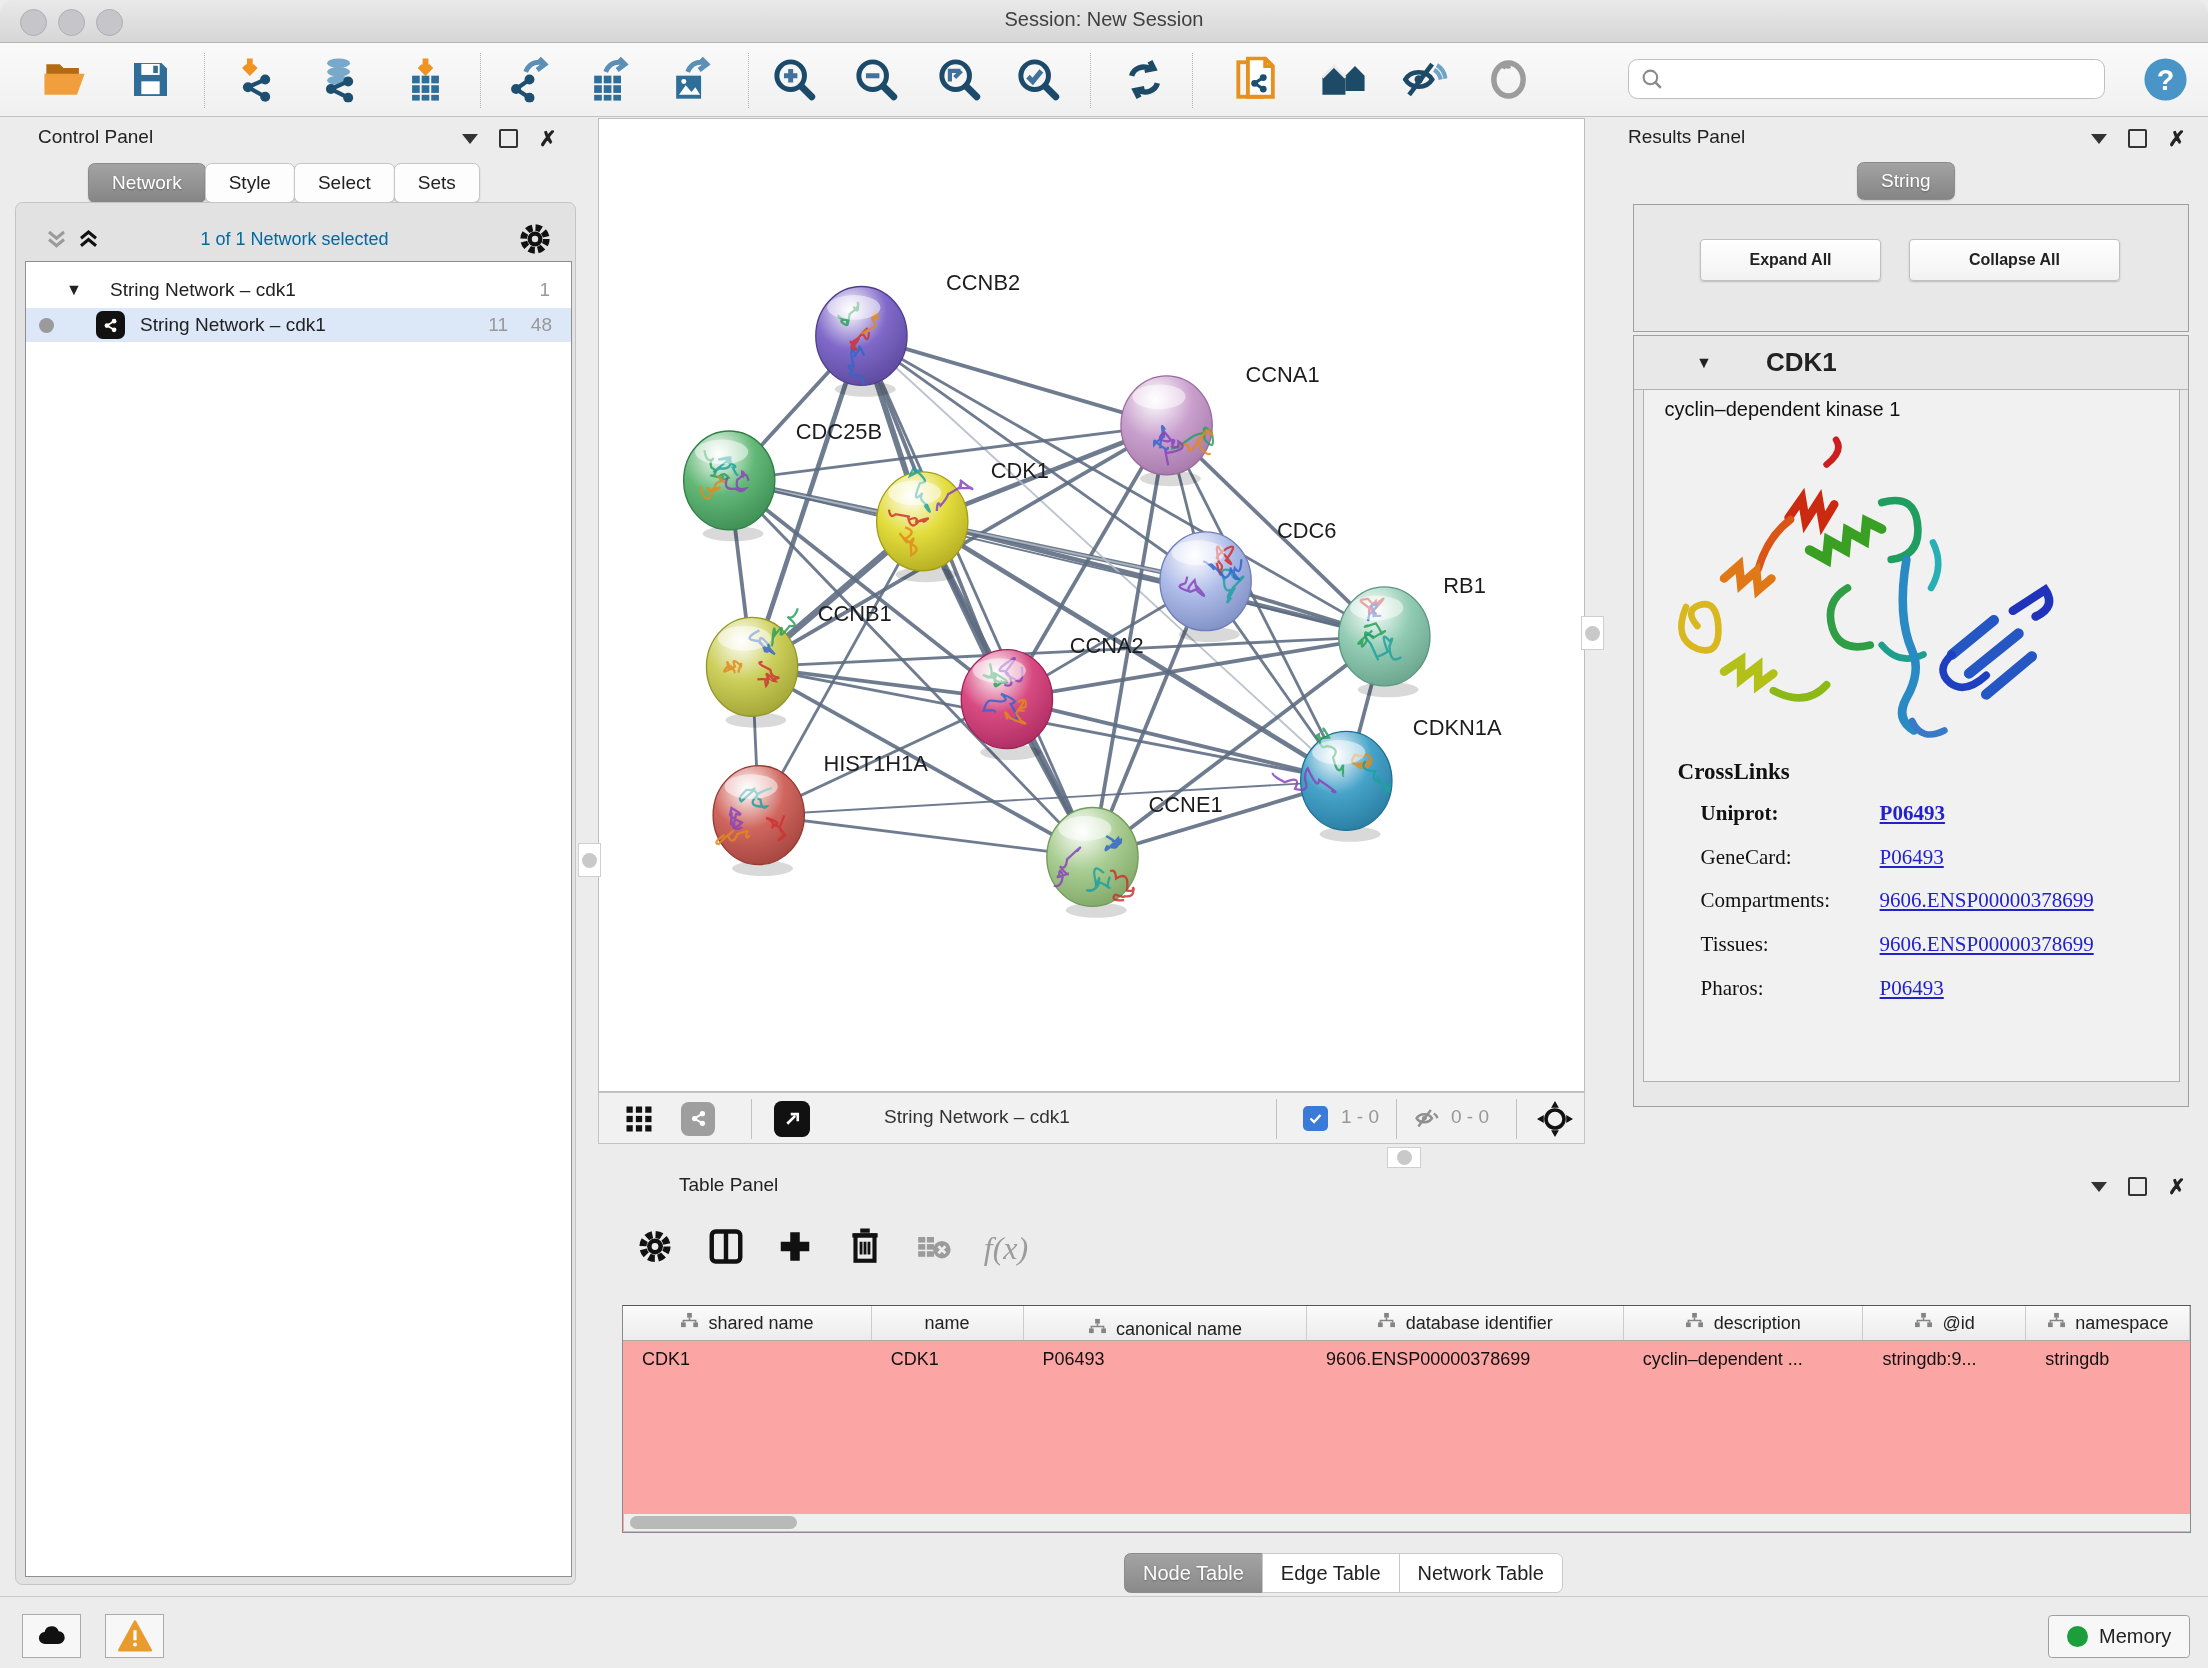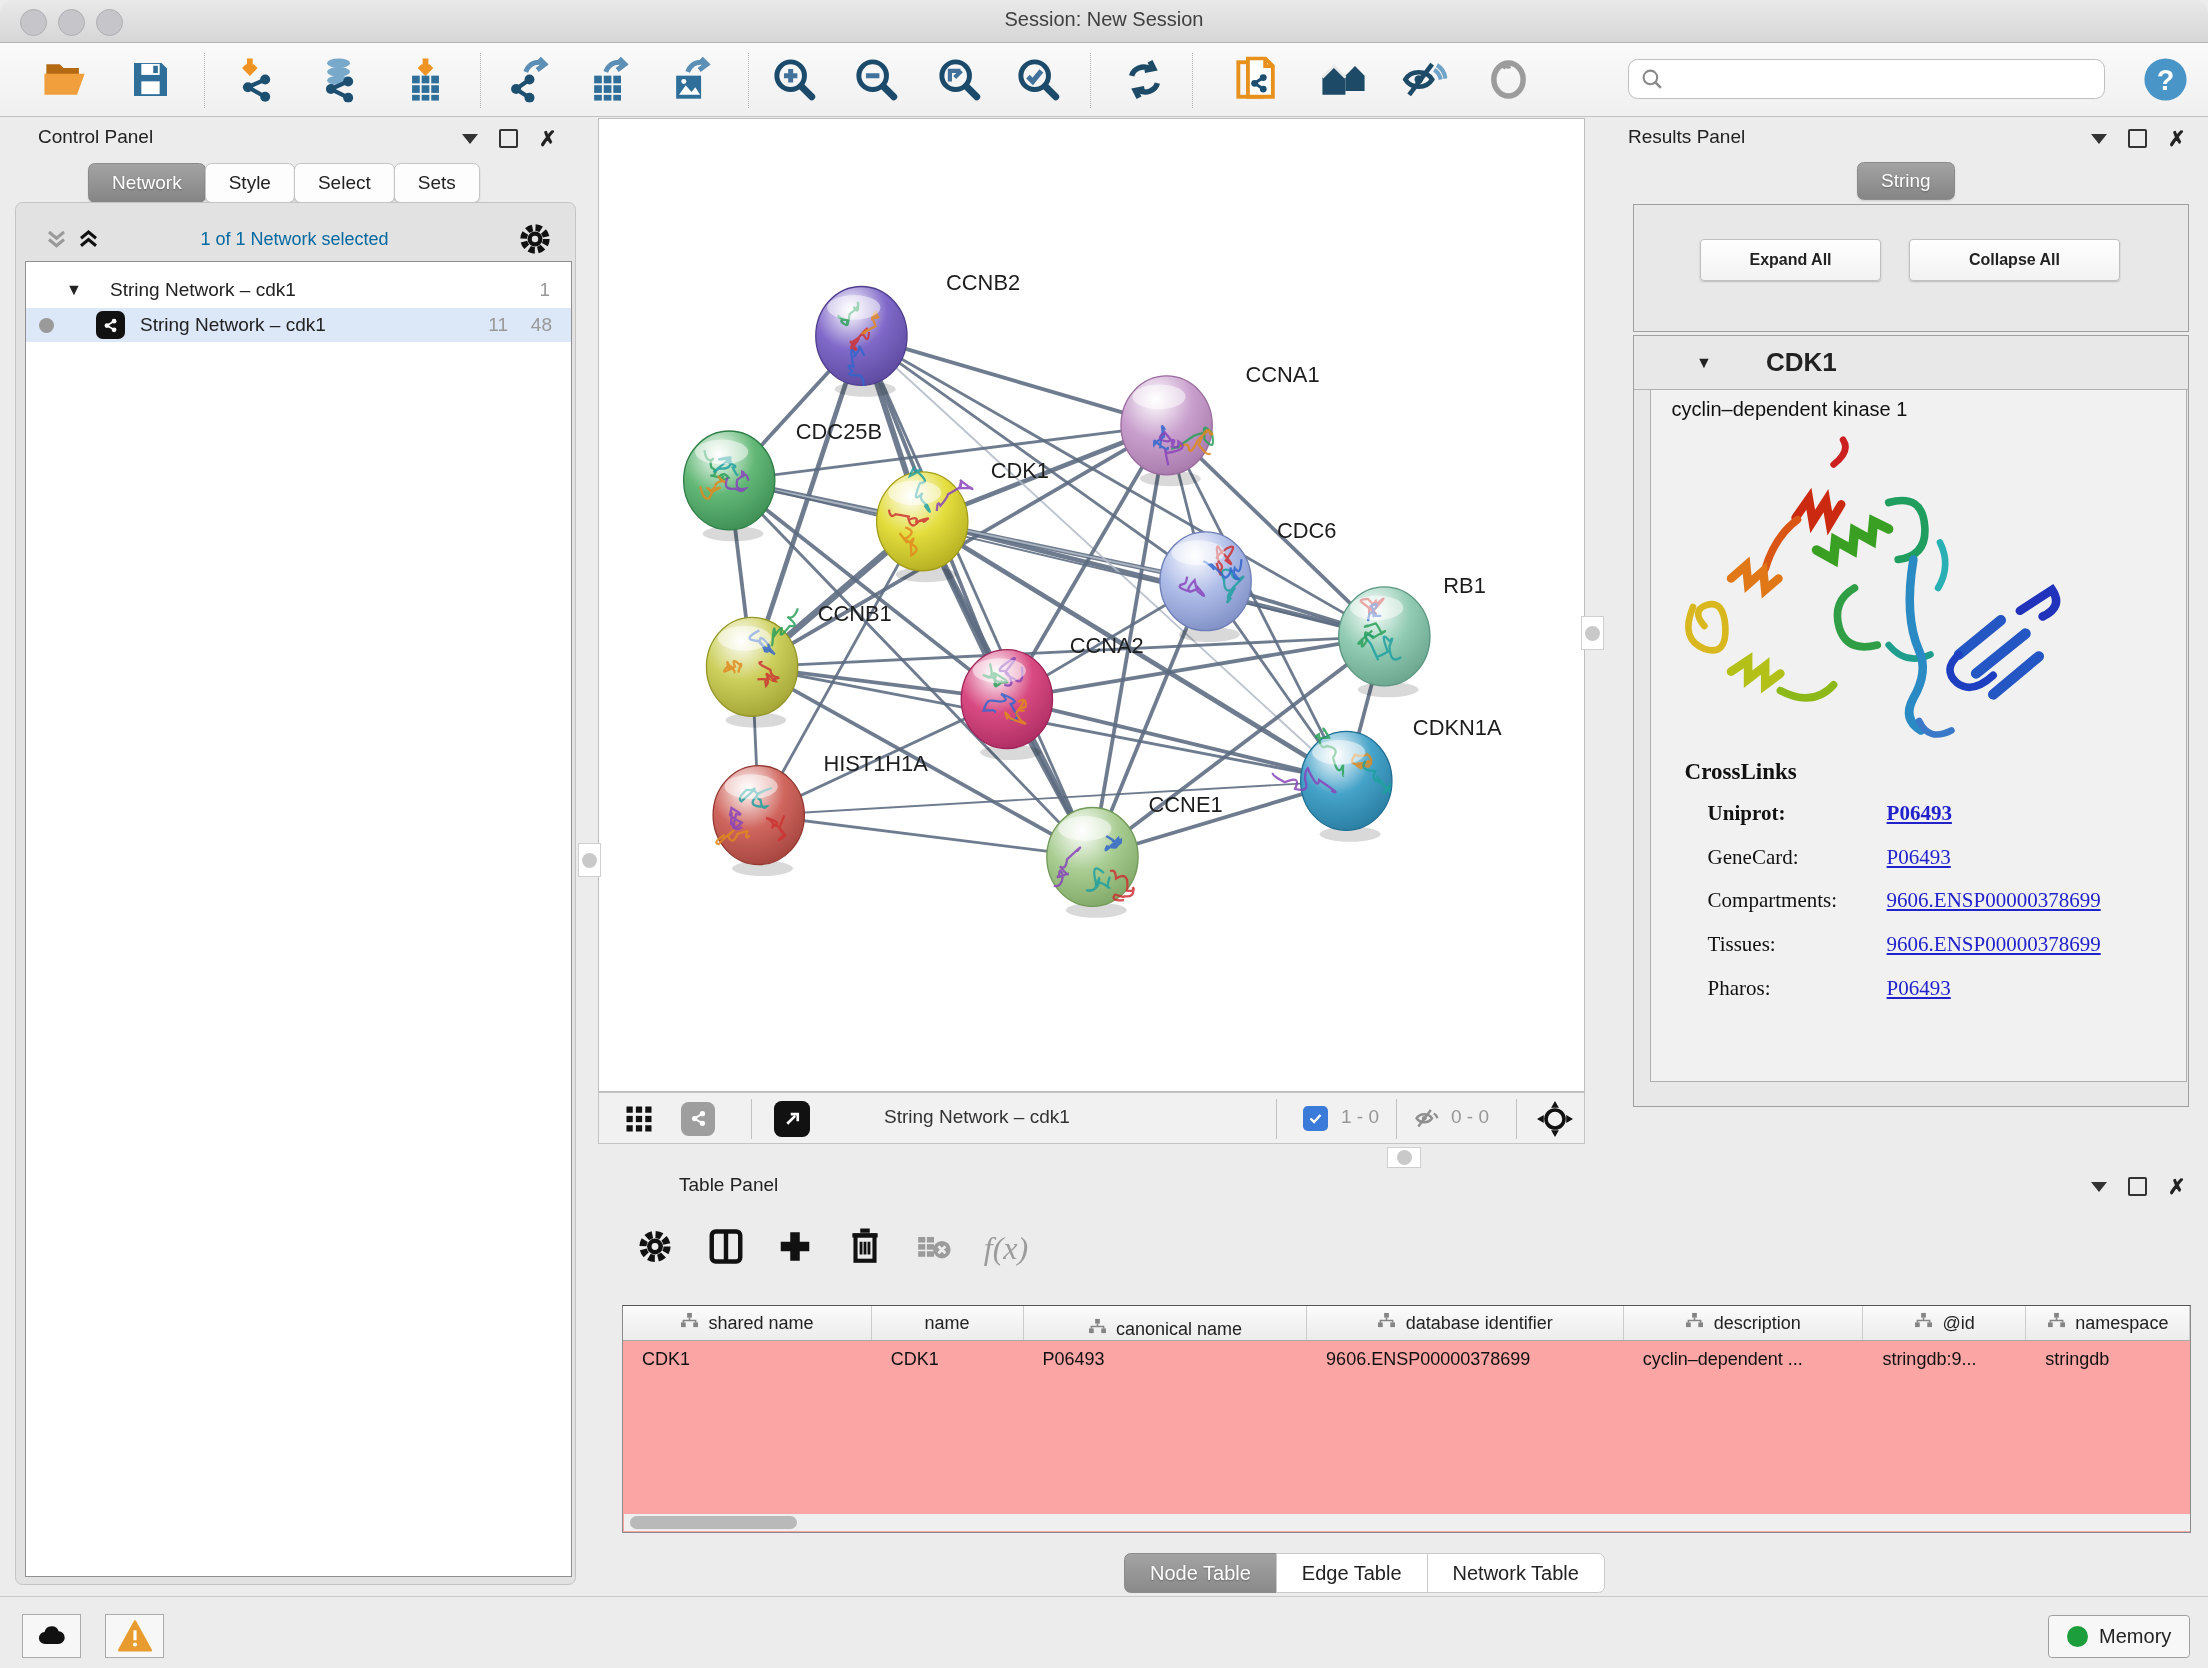--- a/index.html
+++ b/index.html
@@ -39,39 +39,39 @@
   .nb-sep{position:absolute;top:5.7px;height:40px;width:0;border-left:1px solid #c2c2c2;}
   .nb-text{position:absolute;top:13.3px;font-size:19px;color:#333;}
   .nb-gray{color:#979797;}
   
   .rp-title{position:absolute;left:1628px;top:126px;}
   .rp-box1{position:absolute;left:1633px;top:204px;width:554px;height:126px;background:#e8e8e8;border:1px solid #9f9f9f;}
   .rp-btn{position:absolute;height:40px;background:linear-gradient(#ffffff,#f2f2f2);border:1px solid #c0c0c0;border-radius:4px;font-size:16px;display:flex;align-items:center;justify-content:center;box-shadow:0 1px 1.9px rgba(0,0,0,0.2);font-weight:bold;}
   .rp-box2{position:absolute;left:1633px;top:335px;width:554px;height:770px;background:#e8e8e8;border:1px solid #9f9f9f;}
   .rp-gene-row{position:absolute;left:0;top:0;width:100%;height:53px;border-bottom:1px solid #b5b5b5;display:flex;align-items:center;}
   .rp-gene{font-size:26px;font-weight:bold;}
-  .rp-inner{position:absolute;left:8.6px;top:53px;width:535px;height:691px;background:#f1f1f1;border:1px solid #b0b0b0;margin-left:7px;}
+  .rp-inner{position:absolute;left:8.6px;top:53px;width:535px;height:691px;background:#f1f1f1;border:1px solid #b0b0b0;}
   .rp-desc{position:absolute;left:21px;top:7.6px;font-size:20px;color:#111;}
   .xl-title{position:absolute;left:34px;top:369px;font-family:"Liberation Serif",serif;font-size:23px;font-weight:bold;color:#111;}
   .xrow{position:absolute;left:57px;width:457px;height:44px;font-family:"Liberation Serif",serif;font-size:21px;display:flex;}
   .xlab{width:179px;color:#111;}
   .xlink{color:#2222cc;text-decoration:underline;}
   
   .tp-title{position:absolute;left:679px;top:1174px;}
   .tp-toolbar-icon{position:absolute;top:1248px;transform:translate(-50%,-50%);}
   .fx{font-family:"Liberation Serif",serif;font-style:italic;font-size:32px;color:#9b9b9b;}
   .dtable{position:absolute;left:622px;top:1305px;width:1569px;height:228px;background:#fca5a5;border:1px solid #8a8a8a;border-top:1.9px solid #555;box-sizing:border-box;}
   .thead{display:flex;height:34px;background:linear-gradient(#fbfbfb,#ececec);border-bottom:1px solid #aaa;}
   .th{position:relative;display:flex;align-items:center;justify-content:center;font-size:18px;color:#222;border-right:1px solid #ccc;box-sizing:border-box;gap:9.5px;overflow:hidden;white-space:nowrap;}
   .trow{display:flex;height:36px;}
   .td{font-size:18px;color:#111;display:flex;align-items:center;box-sizing:border-box;padding-left:19px;overflow:hidden;white-space:nowrap;}
   .hscroll{position:absolute;left:1px;bottom:1px;width:1566px;height:17px;background:#efefef;}
   .hthumb{position:absolute;left:5.7px;top:1.9px;width:167px;height:13.3px;background:#b9b9b9;border-radius:6.7px;}
   .btabs{position:absolute;top:1553px;left:1124px;display:flex;}
-  .btab{height:38px;line-height:38px;padding:0 25px;background:#fff;border:1px solid #c9c9c9;font-size:20px;margin-right:-1px;}
+  .btab{height:38px;line-height:38px;padding:0 18px;background:#fff;border:1px solid #c9c9c9;font-size:20px;margin-right:-1px;}
   .btab:first-child{border-radius:6.7px 0 0 6.7px;}
   .btab:last-child{border-radius:0 6.7px 6.7px 0;}
   .btab-act{background:linear-gradient(#a3a3a3,#8a8a8a);color:#fff;border-color:#8b8b8b;text-shadow:0 1px 1.9px rgba(0,0,0,0.3);}
   
   .statusbar{position:absolute;left:0;top:1596px;width:2208px;height:72px;background:#ececec;border-top:1px solid #c9c9c9;}
   .st-btn{position:absolute;top:17px;width:57px;height:42px;background:#f7f7f7;border:1px solid #ababab;display:flex;align-items:center;justify-content:center;}
   .mem-btn{position:absolute;left:2048px;top:18px;width:140px;height:41px;background:#f7f7f7;border:1px solid #9f9f9f;border-radius:3.8px;display:flex;align-items:center;justify-content:center;gap:11.4px;font-size:20px;}
   .mem-dot{width:21px;height:21px;border-radius:50%;background:#1d9e3d;}
   .handle{position:absolute;background:#ffffff;border:1px solid #cfcfcf;display:flex;align-items:center;justify-content:center;}
   .handle .dot{width:15px;height:15px;border-radius:50%;background:#c9c9c9;}

